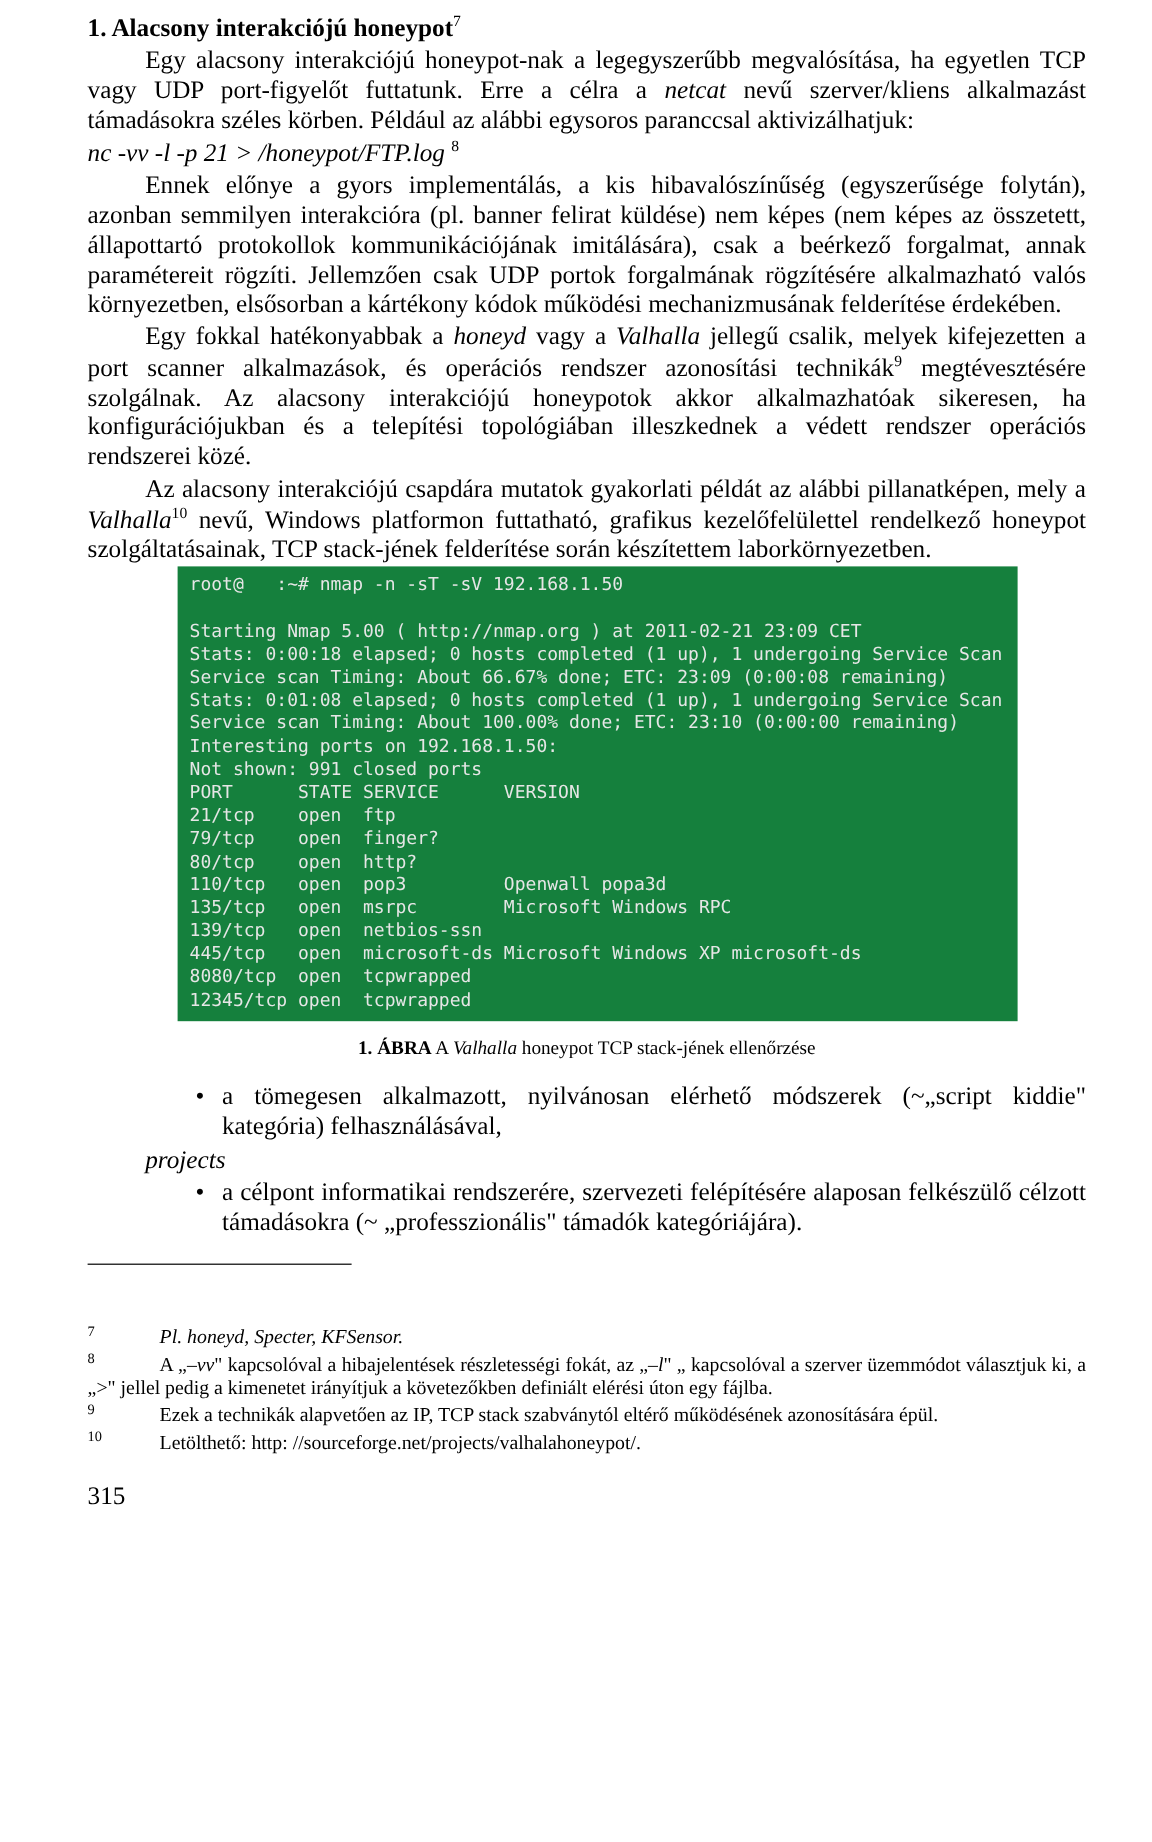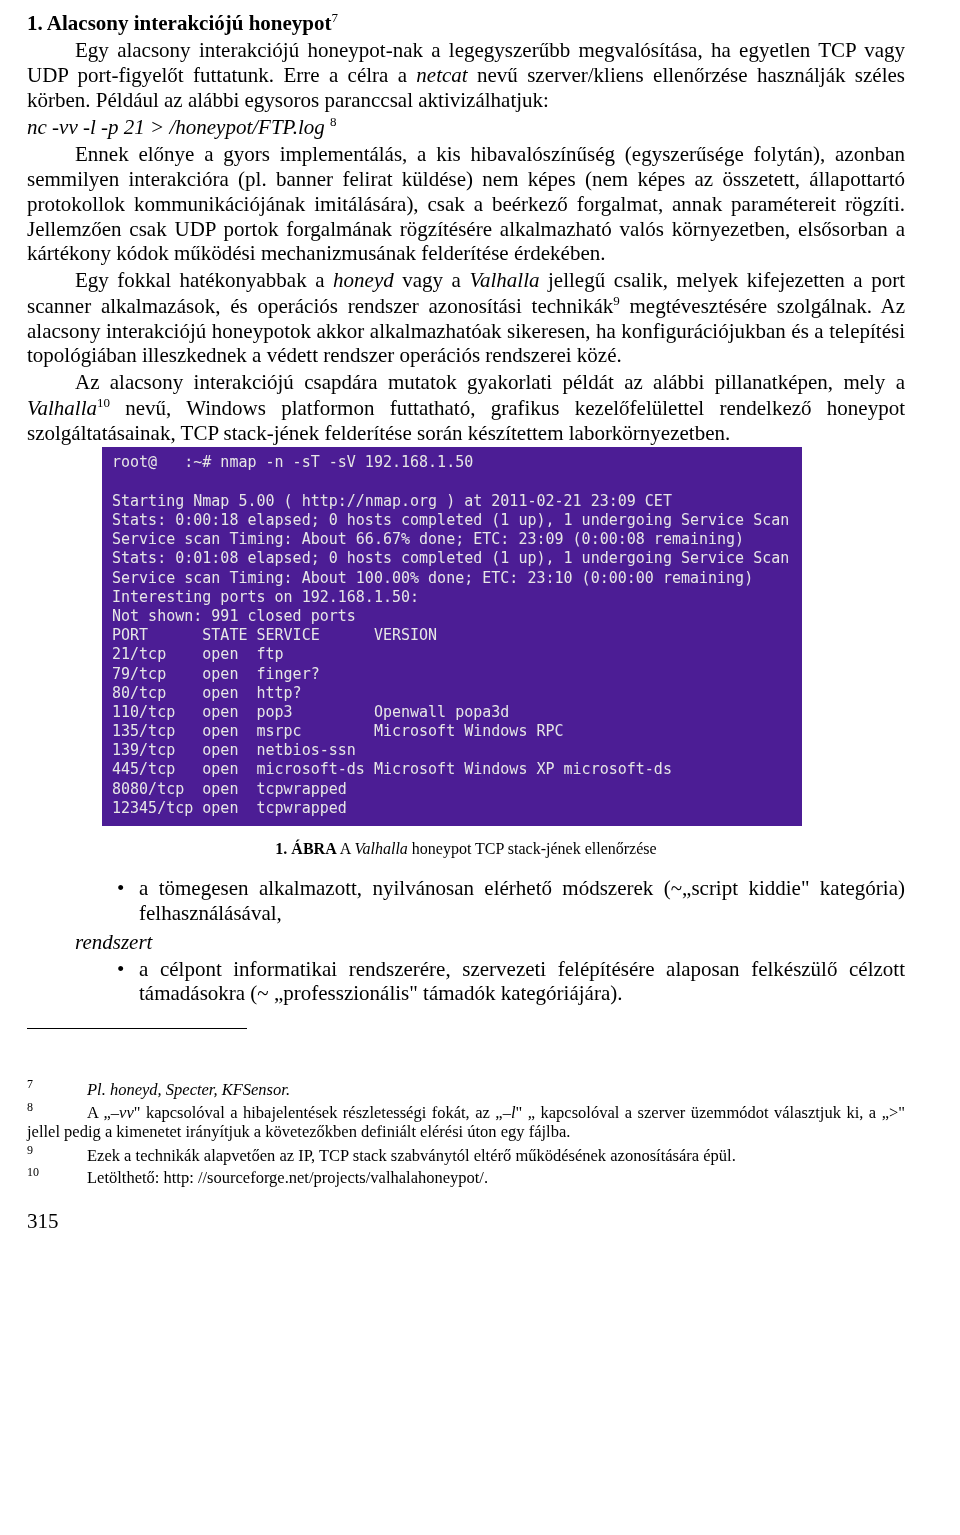--- a/index.html
+++ b/index.html
@@ -4,21 +4,21 @@
 <style>
   body {
     margin: 0;
     padding: 0;
     background: #fff;
     font-family: "Times New Roman", Times, serif;
     width: 960px;
     color: #000;
   }
   .page {
-    padding: 10px 55px 30px 27px;
+    padding: 10px 55px 30px 73px;
     box-sizing: border-box;
   }
   .heading {
     font-size: 21px;
     font-weight: bold;
     margin: 0 0 2px 0;
   }
   .heading sup {
     font-size: 13px;
     font-weight: normal;
@@ -34,21 +34,21 @@
   }
   .italic { font-style: italic; }
   .cmd {
     font-size: 21px;
     font-style: italic;
     margin: 0 0 2px 0;
   }
   .cmd sup { font-style: normal; font-size: 13px; }
   .terminal {
     margin: 0 0 6px 75px;
-    background: #4c1d95;
+    background: #15803d;
     color: #e6e6e6;
     font-family: "DejaVu Sans Mono", "Courier New", monospace;
     font-size: 15px;
     line-height: 1.28;
     padding: 6px 10px 8px 10px;
     white-space: pre;
     width: 700px;
     box-sizing: border-box;
     overflow: hidden;
   }
@@ -115,21 +115,21 @@
 <body>
 
 <div class="page">
 
   <div class="heading">
     <span>1. Alacsony interakciójú honeypot</span><sup>7</sup>
   </div>
 
 
   <p class="para indent">
-    <span>Egy alacsony interakciójú honeypot-nak a legegyszerűbb megvalósítása, ha egyetlen TCP vagy UDP port-figyelőt futtatunk. Erre a célra a </span><span class="italic">netcat</span><span> nevű szerver/kliens ellenőrzése használják széles körben. Például az alábbi egysoros paranccsal aktivizálhatjuk:</span>
+    <span>Egy alacsony interakciójú honeypot-nak a legegyszerűbb megvalósítása, ha egyetlen TCP vagy UDP port-figyelőt futtatunk. Erre a célra a </span><span class="italic">netcat</span><span> nevű szerver/kliens alkalmazást támadásokra széles körben. Például az alábbi egysoros paranccsal aktivizálhatjuk:</span>
   </p>
 
   <p class="cmd">
     <span>nc -vv -l -p 21 &gt; /honeypot/FTP.log </span><sup>8</sup>
   </p>
 
   <p class="para indent">Ennek előnye a gyors implementálás, a kis hibavalószínűség (egyszerűsége folytán), azonban semmilyen interakcióra (pl. banner felirat küldése) nem képes (nem képes az összetett, állapottartó protokollok kommunikációjának imitálására), csak a beérkező forgalmat, annak paramétereit rögzíti. Jellemzően csak UDP portok forgalmának rögzítésére alkalmazható valós környezetben, elsősorban a kártékony kódok működési mechanizmusának felderítése érdekében.</p>
 
   <p class="para indent">
     <span>Egy fokkal hatékonyabbak a </span><span class="italic">honeyd</span><span> vagy a </span><span class="italic">Valhalla</span><span> jellegű csalik, melyek kifejezetten a port scanner alkalmazások, és operációs rendszer azonosítási technikák</span><sup>9</sup><span> megtévesztésére szolgálnak. Az alacsony interakciójú honeypotok akkor alkalmazhatóak sikeresen, ha konfigurációjukban és a telepítési topológiában illeszkednek a védett rendszer operációs rendszerei közé.</span>
@@ -161,21 +161,21 @@
 
   <div class="caption">
     <span class="lbl">1. ÁBRA</span><span> A </span><span class="ital">Valhalla</span><span> honeypot TCP stack-jének ellenőrzése</span>
   </div>
 
 
   <ul class="bullets">
     <li>a tömegesen alkalmazott, nyilvánosan elérhető módszerek (~„script kiddie" kategória) felhasználásával,</li>
   </ul>
 
-  <div class="valamint">rendszert</div>
+  <div class="valamint">projects</div>
 
   <ul class="bullets">
     <li>a célpont informatikai rendszerére, szervezeti felépítésére alaposan felkészülő célzott támadásokra (~ „professzionális" támadók kategóriájára).</li>
   </ul>
 
   <hr class="foot-sep">
 
   <div class="footnotes">
     <div class="fn">
       <span class="num">7</span><span class="ital">Pl. honeyd, Specter, KFSensor.</span>

